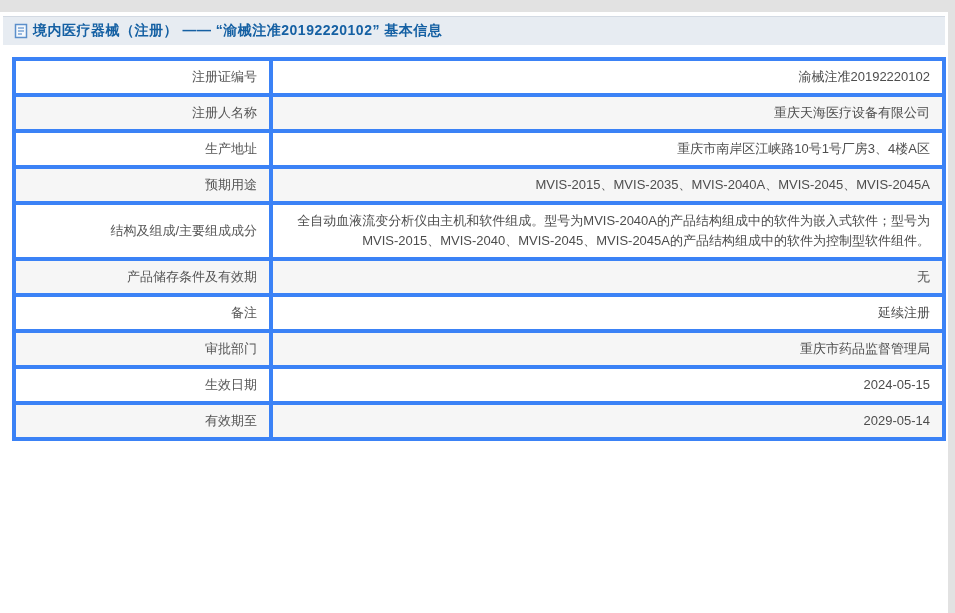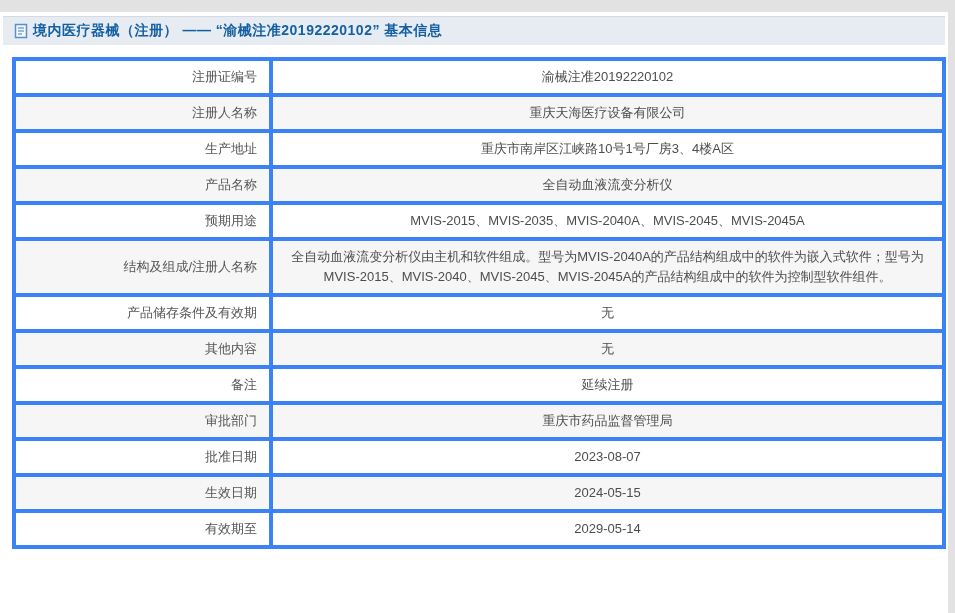--- a/index.html
+++ b/index.html
@@ -45,21 +45,21 @@
     padding: 6px 12px;
     vertical-align: middle;
     line-height: 20px;
   }
   td.label-cell {
     width: 257px;
     text-align: right;
     color: #555555;
   }
   td.value-cell {
-    text-align: center;
+    text-align: right;
     color: #4d4d4d;
     white-space: pre-line;
   }
 </style>
 </head>
 <body>
 
 <div class="content">
 
   <div class="header-bar">
@@ -82,50 +82,38 @@
       </tr>
       <tr>
         <td class="label-cell">注册人名称</td>
         <td class="value-cell">重庆天海医疗设备有限公司</td>
       </tr>
       <tr>
         <td class="label-cell">生产地址</td>
         <td class="value-cell">重庆市南岸区江峡路10号1号厂房3、4楼A区</td>
       </tr>
       <tr>
-        <td class="label-cell">产品名称</td>
-        <td class="value-cell">全自动血液流变分析仪</td>
-      </tr>
-      <tr>
         <td class="label-cell">预期用途</td>
         <td class="value-cell">MVIS-2015、MVIS-2035、MVIS-2040A、MVIS-2045、MVIS-2045A</td>
       </tr>
       <tr>
-        <td class="label-cell">结构及组成/注册人名称</td>
+        <td class="label-cell">结构及组成/主要组成成分</td>
         <td class="value-cell">全自动血液流变分析仪由主机和软件组成。型号为MVIS-2040A的产品结构组成中的软件为嵌入式软件；型号为MVIS-2015、MVIS-2040、MVIS-2045、MVIS-2045A的产品结构组成中的软件为控制型软件组件。</td>
       </tr>
       <tr>
         <td class="label-cell">产品储存条件及有效期</td>
-        <td class="value-cell">无</td>
-      </tr>
-      <tr>
-        <td class="label-cell">其他内容</td>
         <td class="value-cell">无</td>
       </tr>
       <tr>
         <td class="label-cell">备注</td>
         <td class="value-cell">延续注册</td>
       </tr>
       <tr>
         <td class="label-cell">审批部门</td>
         <td class="value-cell">重庆市药品监督管理局</td>
-      </tr>
-      <tr>
-        <td class="label-cell">批准日期</td>
-        <td class="value-cell">2023-08-07</td>
       </tr>
       <tr>
         <td class="label-cell">生效日期</td>
         <td class="value-cell">2024-05-15</td>
       </tr>
       <tr>
         <td class="label-cell">有效期至</td>
         <td class="value-cell">2029-05-14</td>
       </tr>
 

